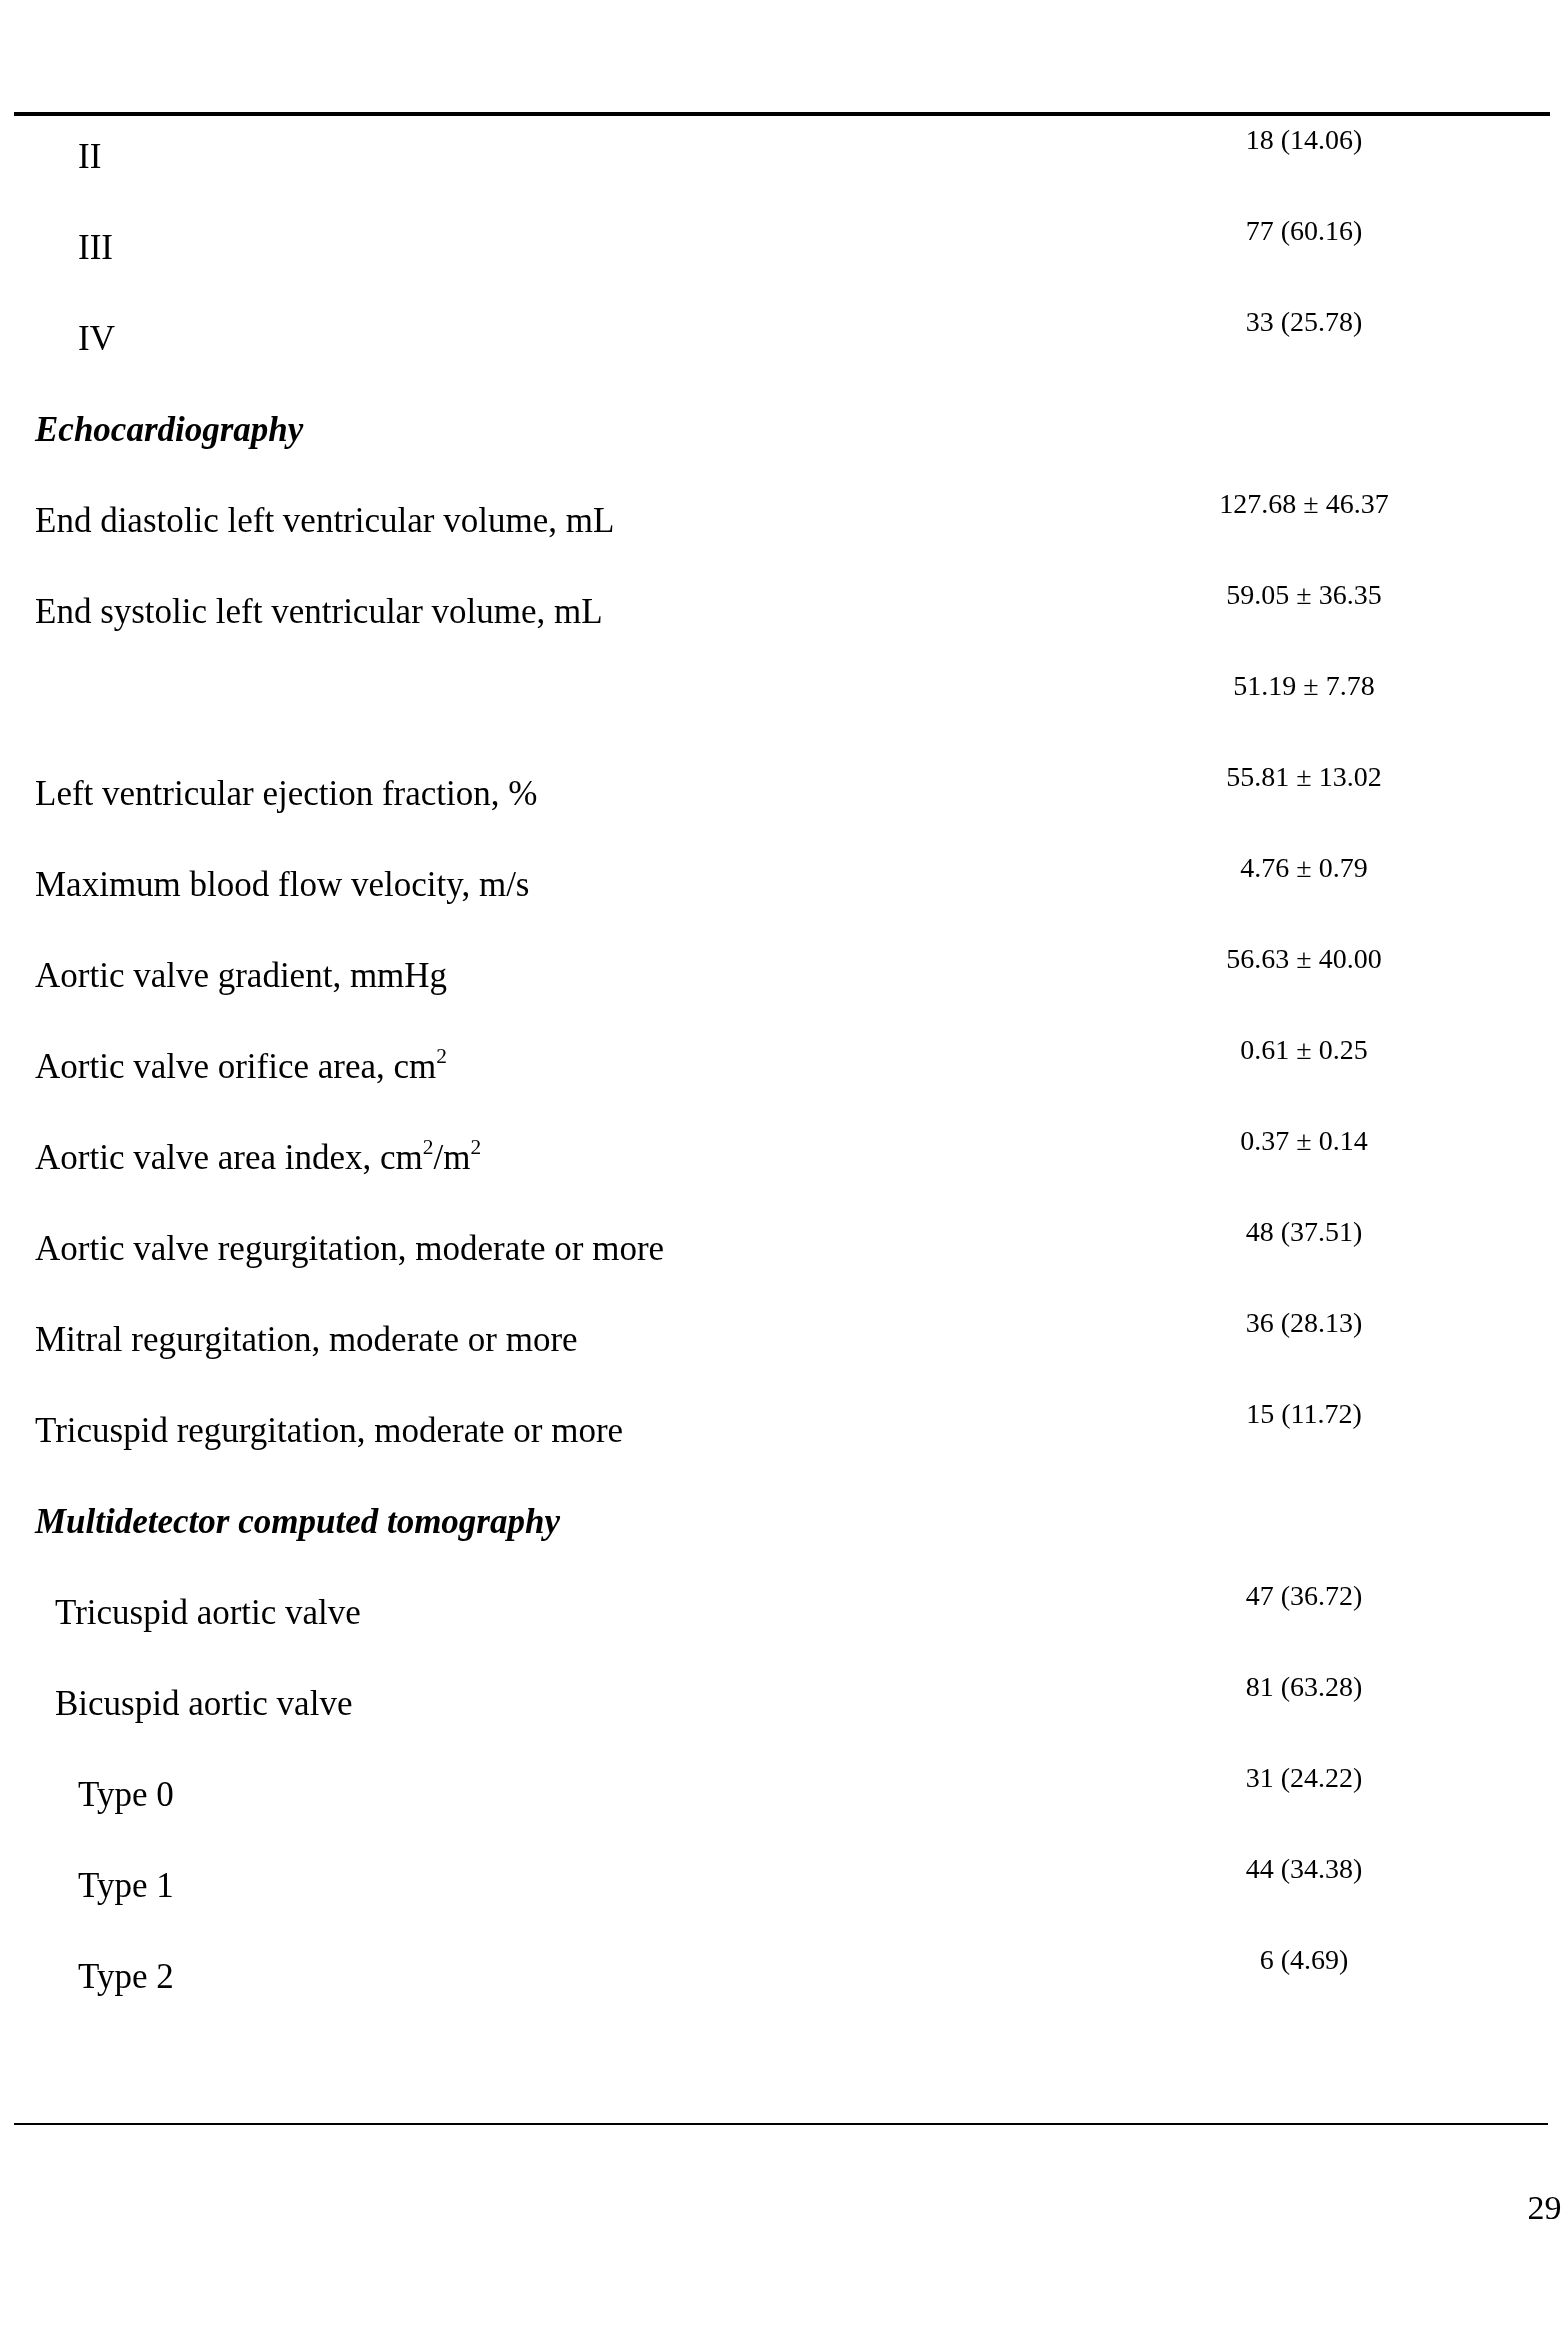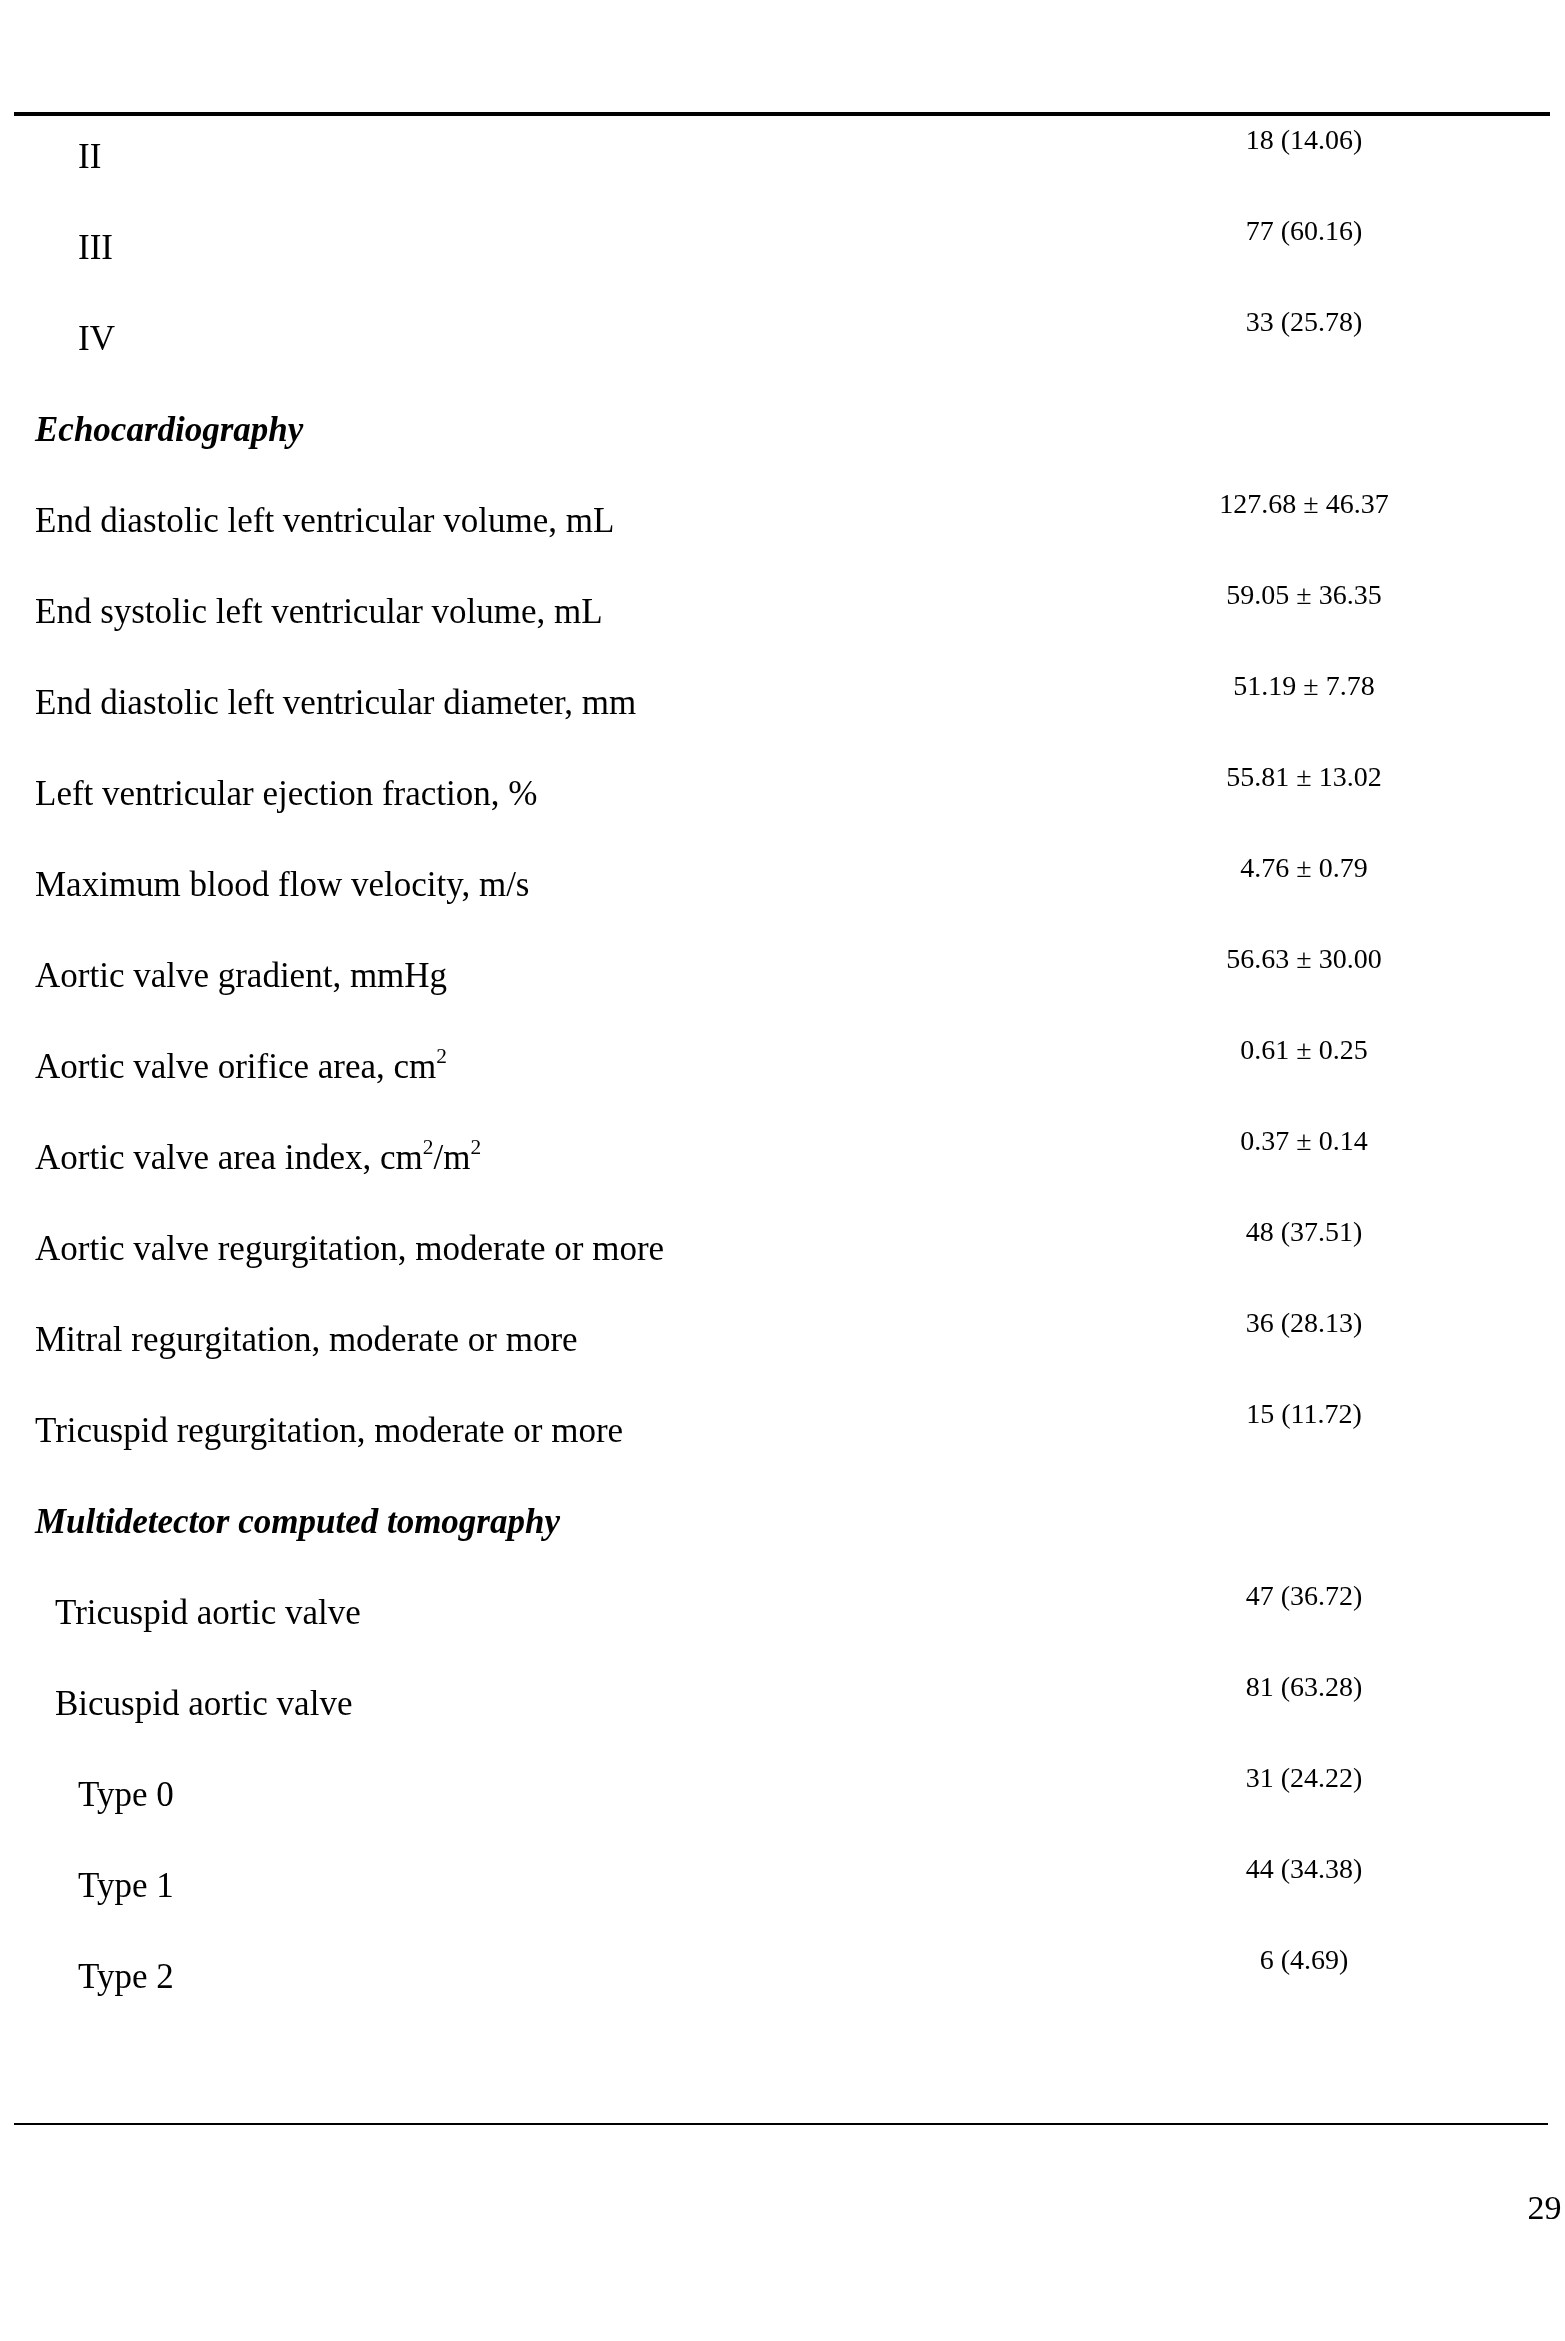--- a/index.html
+++ b/index.html
@@ -104,34 +104,33 @@
       </div>
       <div class="row">
         <span class="row-label indent-0"><span>End diastolic left ventricular volume, mL</span></span>
         <span class="row-value">127.68 ± 46.37</span>
       </div>
       <div class="row">
         <span class="row-label indent-0"><span>End systolic left ventricular volume, mL</span></span>
         <span class="row-value">59.05 ± 36.35</span>
       </div>
       <div class="row">
-        <span class="row-label indent-0"><span>End diastolic left ventricular diameter, mm</span></span>
         <span class="row-value">51.19 ± 7.78</span>
       </div>
       <div class="row">
         <span class="row-label indent-0"><span>Left ventricular ejection fraction, %</span></span>
         <span class="row-value">55.81 ± 13.02</span>
       </div>
       <div class="row">
         <span class="row-label indent-0"><span>Maximum blood flow velocity, m/s</span></span>
         <span class="row-value">4.76 ± 0.79</span>
       </div>
       <div class="row">
         <span class="row-label indent-0"><span>Aortic valve gradient, mmHg</span></span>
-        <span class="row-value">56.63 ± 30.00</span>
+        <span class="row-value">56.63 ± 40.00</span>
       </div>
       <div class="row">
         <span class="row-label indent-0"><span>Aortic valve orifice area, cm</span><span class="sup">2</span></span>
         <span class="row-value">0.61 ± 0.25</span>
       </div>
       <div class="row">
         <span class="row-label indent-0"><span>Aortic valve area index, cm</span><span class="sup">2</span><span>/m</span><span class="sup">2</span></span>
         <span class="row-value">0.37 ± 0.14</span>
       </div>
       <div class="row">

